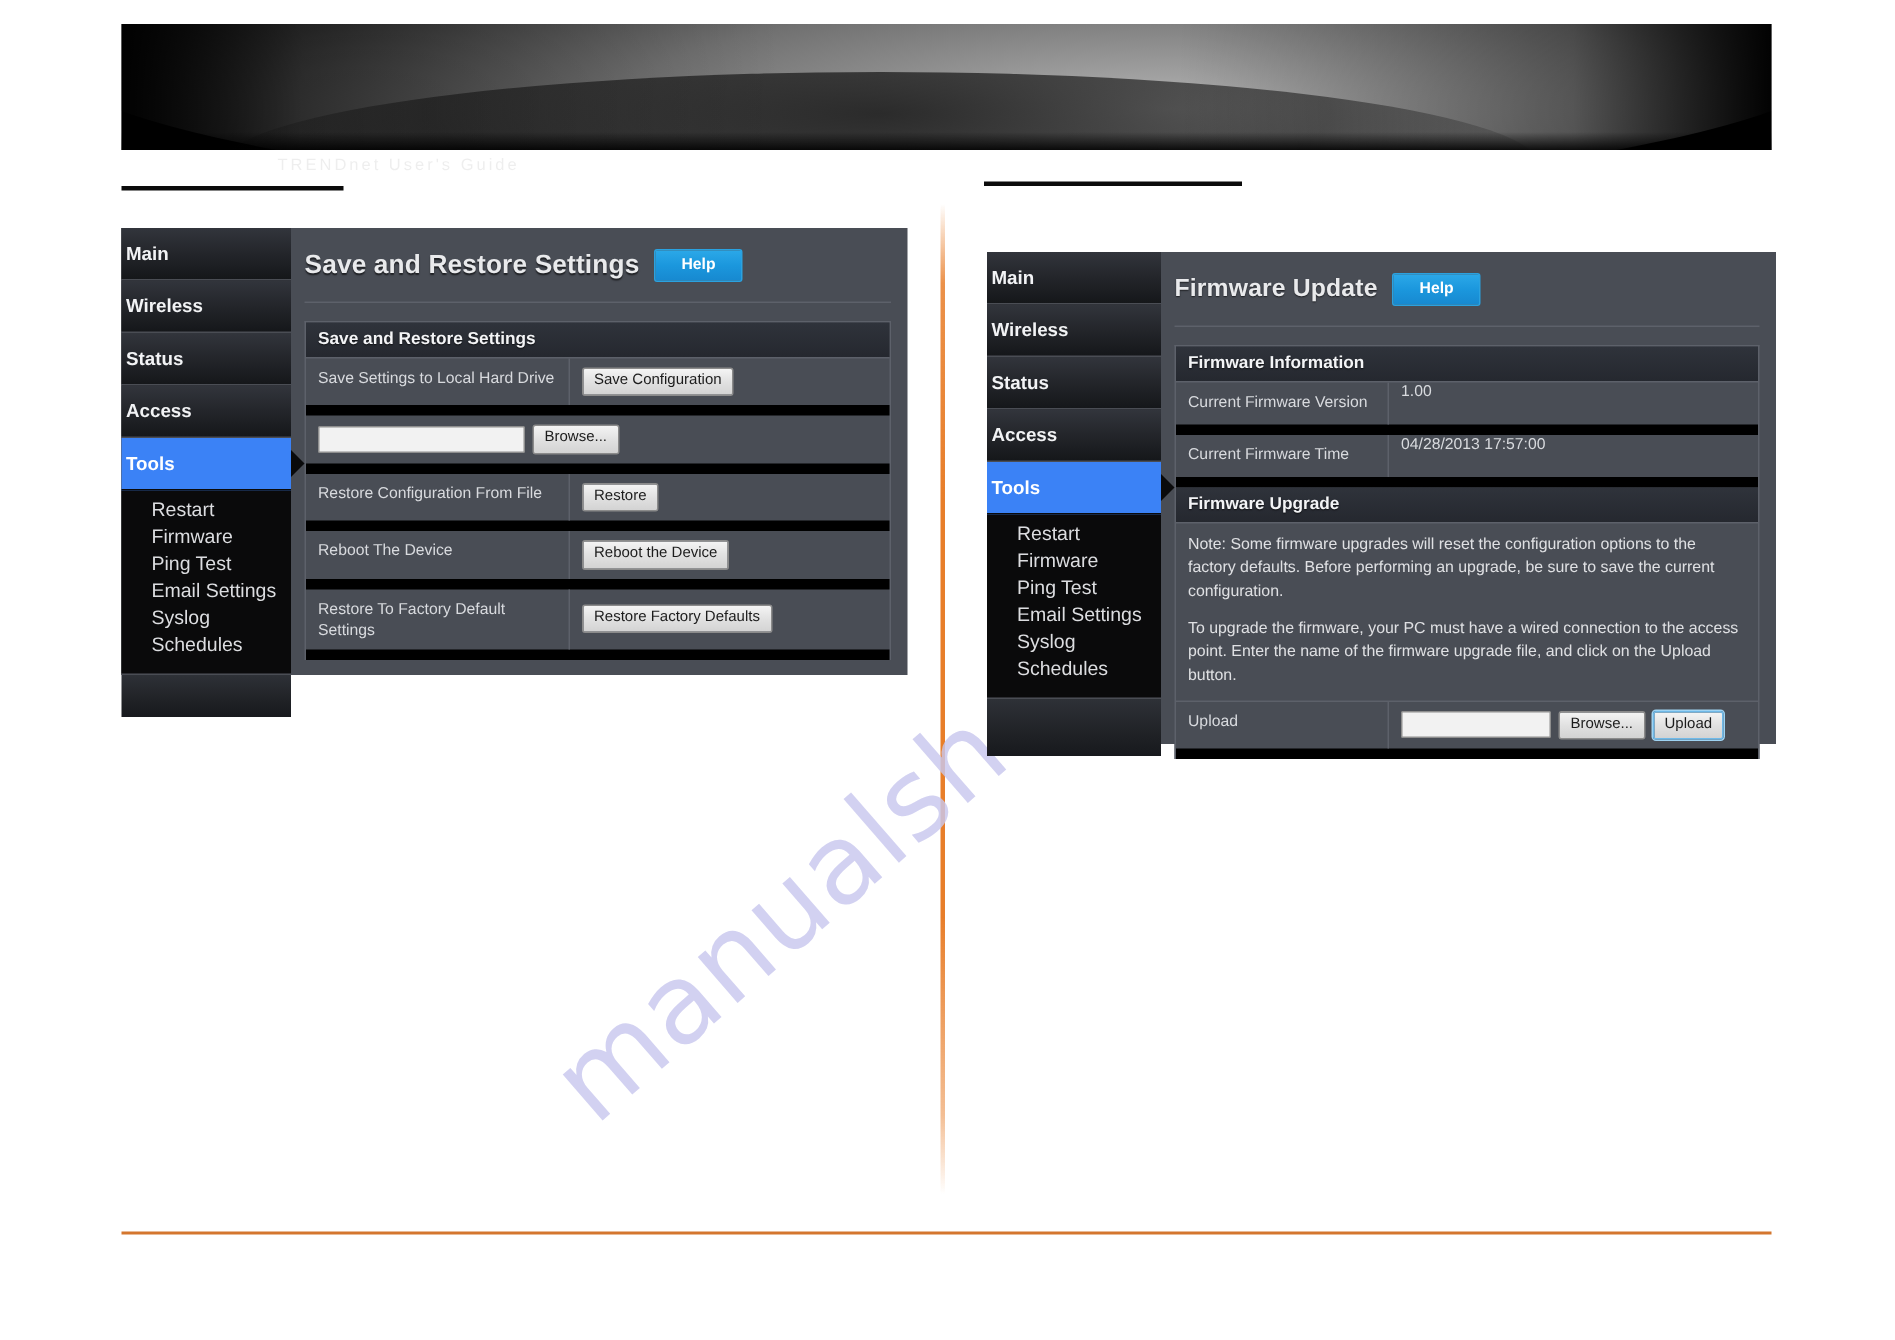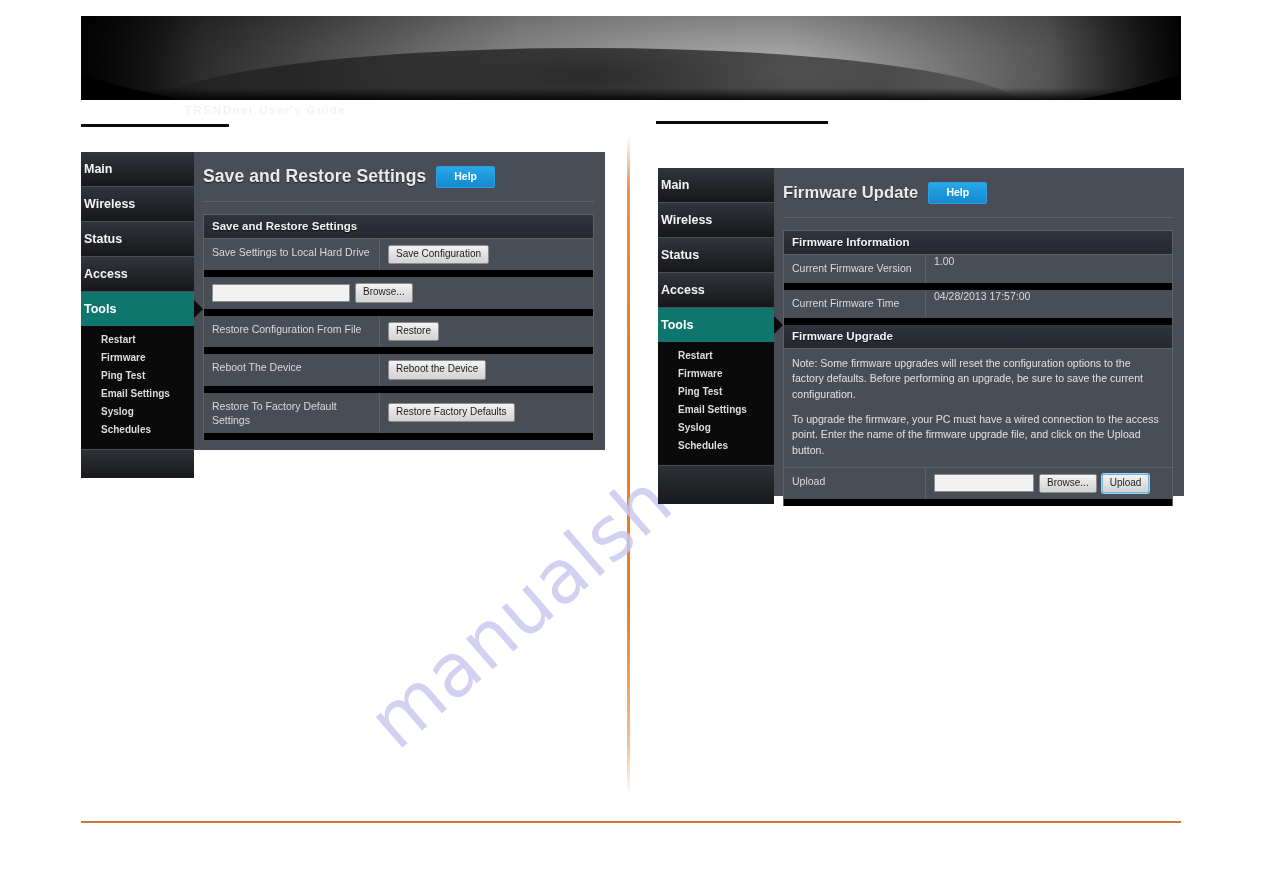--- a/index.html
+++ b/index.html
@@ -150,21 +150,21 @@
     align-items: center;
     padding-left: 3px;
     background: linear-gradient(180deg, #32353c 0%, #24262b 48%, #15171a 100%);
     border-bottom: 1px solid #4a4d54;
     box-sizing: border-box;
   }
   #ui-left  .nav-item { height: 35px; }
   #ui-right .nav-item { height: 35px; }
 
   .nav-item.active {
-    background: #0f766e;
+    background: #3b82f6;
     border-bottom: 1px solid #0a0a0b;
     color: #ffffff;
   }
   .nav-item.active::after {
     content: "";
     position: absolute;
     right: -9px;
     top: 50%;
     transform: translateY(-50%);
     width: 0; height: 0;
@@ -172,23 +172,23 @@
     border-bottom: 9px solid transparent;
     border-left: 9px solid #0a0a0b;
   }
 
   .subnav {
     background: #0a0a0b;
     padding: 4px 0 10px 20px;
   }
   .subnav-item {
     color: #dcdde0;
-    font-size: 10px;
+    font-size: 13px;
     line-height: 18px;
-    font-weight: bold;
+    font-weight: normal;
     white-space: nowrap;
   }
   .sidebar-tail {
     background: linear-gradient(180deg, #2e3137 0%, #202226 60%, #17191d 100%);
     border-top: 1px solid #4a4d54;
     height: 28px;
   }
   #ui-right .sidebar-tail { height: 38px; }
 
   

